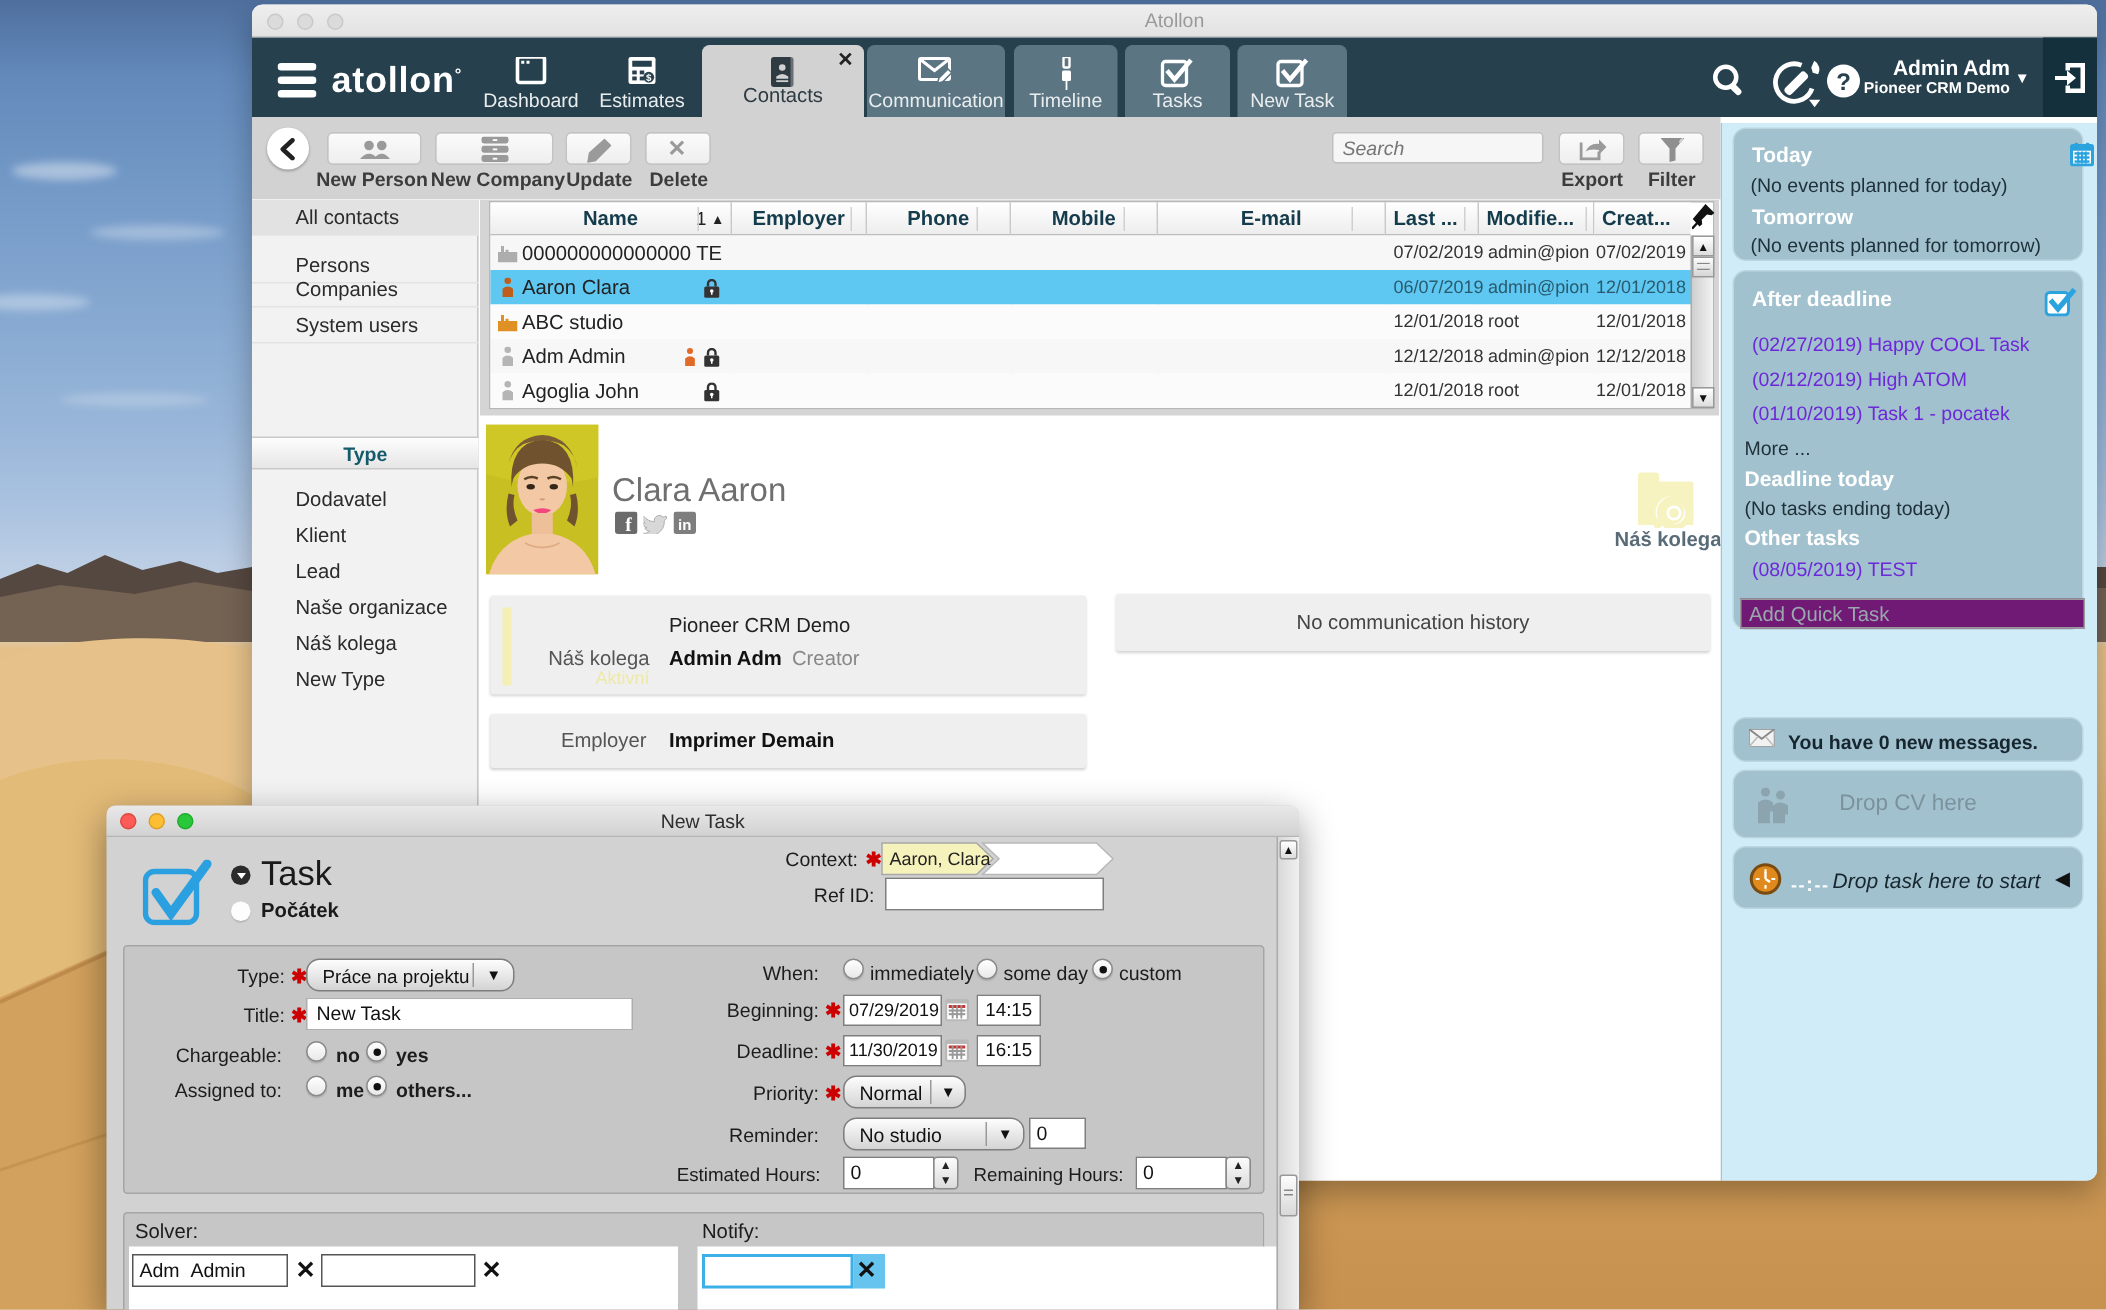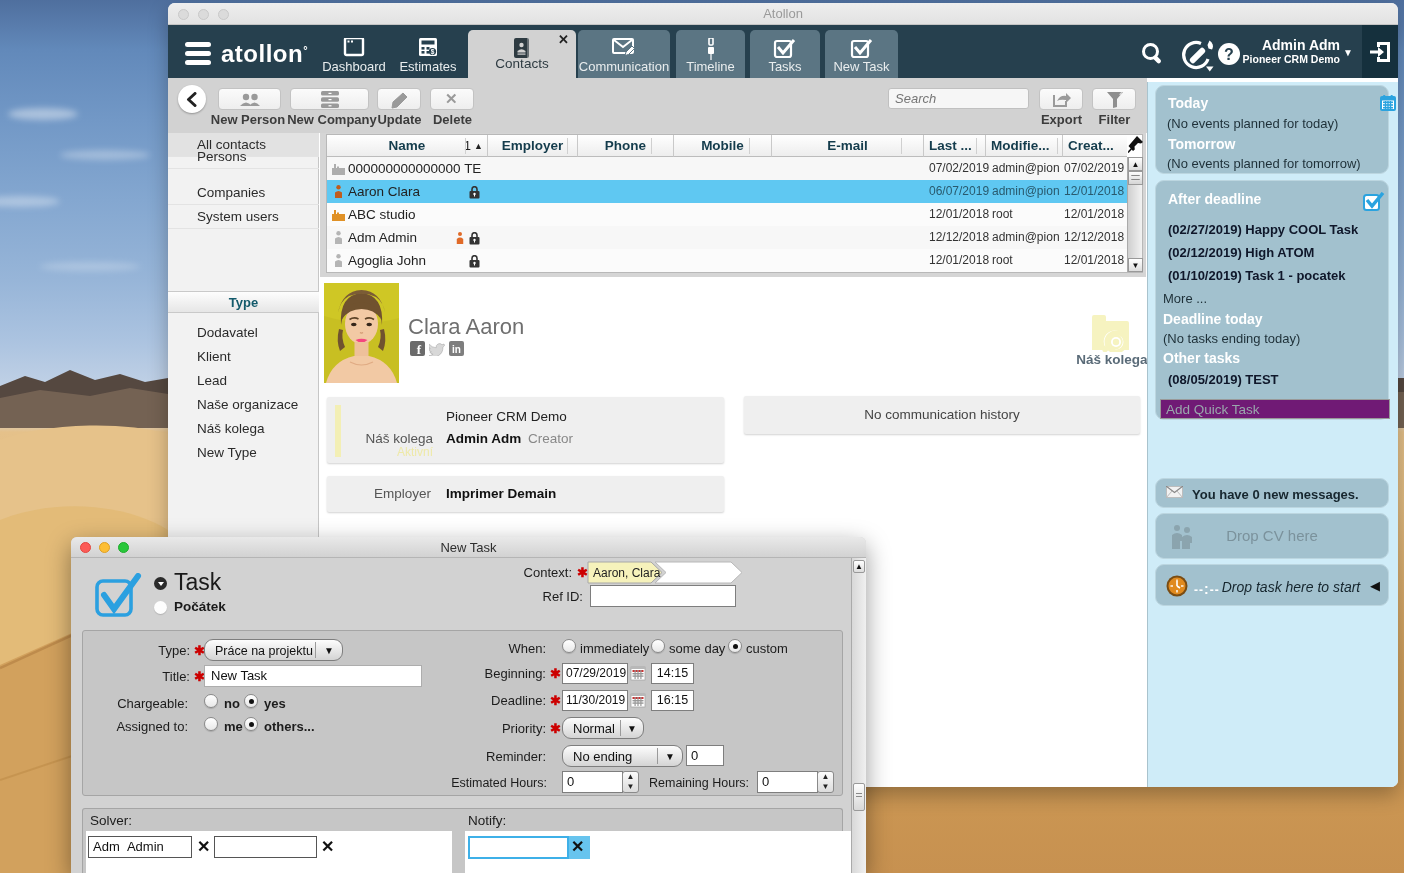--- a/index.html
+++ b/index.html
@@ -48,21 +48,21 @@
   .hcell { position:absolute; top:0; height:22px; line-height:22px; text-align:center; font-weight:bold; font-size:13.5px; color:#143c4c;
      background:linear-gradient(#ffffff,#ededed); border-right:1px solid #c9c9c9; border-bottom:1px solid #bcbcbc; }
   .row { position:absolute; left:0; width:815px; height:23px; line-height:23px; font-size:13.5px; color:#222; }
   .nm { position:absolute; left:21px; width:138px; overflow:hidden; white-space:nowrap; height:23px; }
   .cdiv { position:absolute; top:23px; bottom:0; width:1px; background:#d9d9d9; }
   
   #rightbar { position:absolute; left:979px; top:79px; width:251px; height:705px; background:#cfecf8; border-radius:0 0 7px 0; border-left:1px solid #a9c3cd; }
   .card { position:absolute; left:7px; width:234px; background:#a2c1ce; border-radius:9px; border:1px solid #bcd6e0; }
   .chead { color:#fff; font-weight:bold; font-size:14px; }
   .cbody { color:#1e3038; font-size:13px; }
-  .ctask { color:#0f172a; font-size:13px; font-weight:bold; }
+  .ctask { color:#6d28d9; font-size:13px; font-weight:normal; }
   
   .dpanel { position:absolute; background:#efefef; border-radius:2px; box-shadow:0 1px 2px rgba(0,0,0,.18); }
   
   #modal { position:absolute; left:71px; top:537px; width:795px; height:336px;
      box-shadow:0 8px 24px rgba(0,0,0,.4); border-radius:6px 6px 0 0; background:#d2d2d2; }
   #mtitle { position:absolute; left:0; top:0; width:795px; height:21px; background:linear-gradient(#e9e9e9,#d2d2d2);
      border-radius:6px 6px 0 0; border-bottom:1px solid #b5b5b5; }
   #mtitle .t { position:absolute; width:100%; text-align:center; top:3px; font-size:13px; color:#2e2e2e; }
   .mdot { position:absolute; top:5px; width:11px; height:11px; border-radius:50%; }
   .mpanel { position:absolute; left:11px; width:761px; background:#c6c6c6; border:1px solid #a5a5a5; border-radius:3px; }
@@ -266,21 +266,21 @@
           <path d="M0,0 L16,0 L10,7 L10,15 L6,16 L6,7 Z" fill="#8f8f8f"></path>
           <path d="M13,3.2 a3.2,3.2 0 0 1 2.2,-2.6" fill="none" stroke="#d2d2d2" stroke-width="1.6"></path>
         </svg>
     </div>
     <div class="tlbl" style="left:919px;width:55px">Filter</div>
   </div>
   <div id="content">
     <div id="band"></div>
     <div id="lsidebar">
       <div class="sitem sel" style="top:0">All contacts</div>
-      <div class="sitem" style="top:12px">Persons</div>
+      <div class="sitem" style="top:32px">Persons</div>
       <div class="sitem" style="top:48px">Companies</div>
       <div class="sitem" style="top:72px">System users</div>
       <div id="typehdr">Type</div>
       <div class="sitem" style="top:188px;border-bottom:none">Dodavatel</div>
       <div class="sitem" style="top:212px;border-bottom:none">Klient</div>
       <div class="sitem" style="top:236px;border-bottom:none">Lead</div>
       <div class="sitem" style="top:260px;border-bottom:none">Naše organizace</div>
       <div class="sitem" style="top:284px;border-bottom:none">Náš kolega</div>
       <div class="sitem" style="top:308px;border-bottom:none">New Type</div>
     </div>
@@ -641,21 +641,21 @@
     <div class="minput" style="left:580px;top:153px;width:43px;height:21px;line-height:19px;text-align:center;font-size:12.5px">16:15</div>
     <div class="mlabel" style="left:375px;top:184px;width:100px">Priority:</div>
       <div class="ast abs" style="left:479px;top:184px">✱</div>
     <div class="mdrop" style="left:491px;top:180px;width:82px;height:22px">
         <span style="position:absolute;left:10px;top:3px">Normal</span>
         <span style="position:absolute;right:22px;top:2px;bottom:2px;width:1px;background:#9a9a9a"></span>
         <span style="position:absolute;right:6px;top:5px;font-size:10px">▼</span>
       </div>
     <div class="mlabel" style="left:375px;top:212px;width:100px">Reminder:</div>
     <div class="mdrop" style="left:491px;top:208px;width:121px;height:22px">
-        <span style="position:absolute;left:10px;top:3px">No ending</span>
+        <span style="position:absolute;left:10px;top:3px">No studio</span>
         <span style="position:absolute;right:24px;top:2px;bottom:2px;width:1px;background:#9a9a9a"></span>
         <span style="position:absolute;right:7px;top:5px;font-size:10px">▼</span>
       </div>
     <div class="minput" style="left:615px;top:208px;width:38px;height:21px;line-height:19px;padding-left:4px">0</div>
     <div class="mlabel" style="left:376px;top:239px;width:100px;font-size:12.5px">Estimated Hours:</div>
     <div class="minput" style="left:491px;top:234px;width:61px;height:22px;line-height:20px;padding-left:4px">0</div>
     <div class="spin" style="left:551px;top:234px"></div>
     <div class="mlabel" style="left:578px;top:239px;width:92px;font-size:12.5px">Remaining Hours:</div>
     <div class="minput" style="left:686px;top:234px;width:61px;height:22px;line-height:20px;padding-left:4px">0</div>
     <div class="spin" style="left:746px;top:234px"></div>

